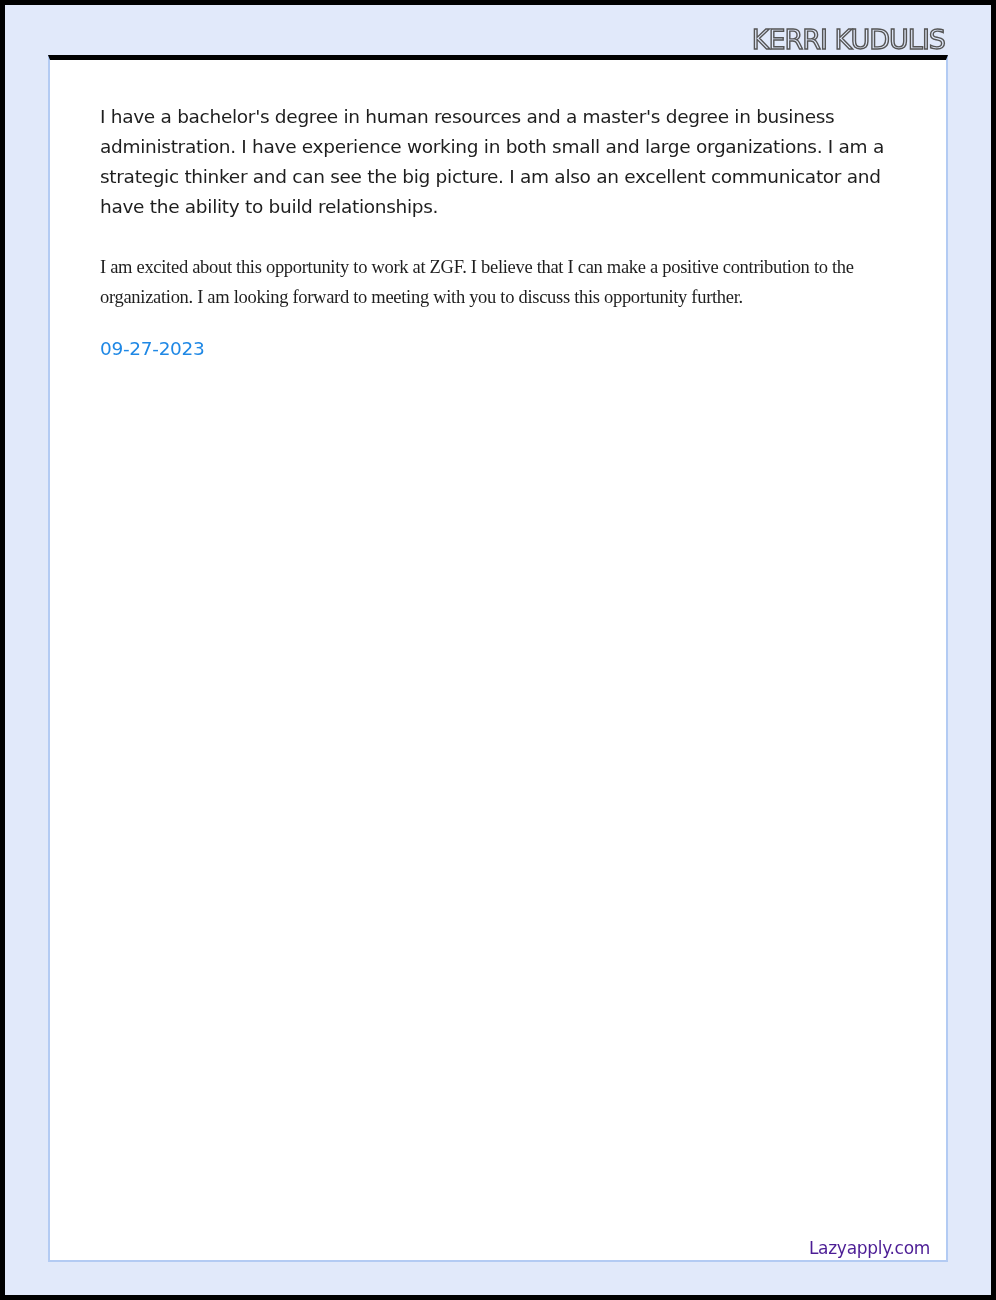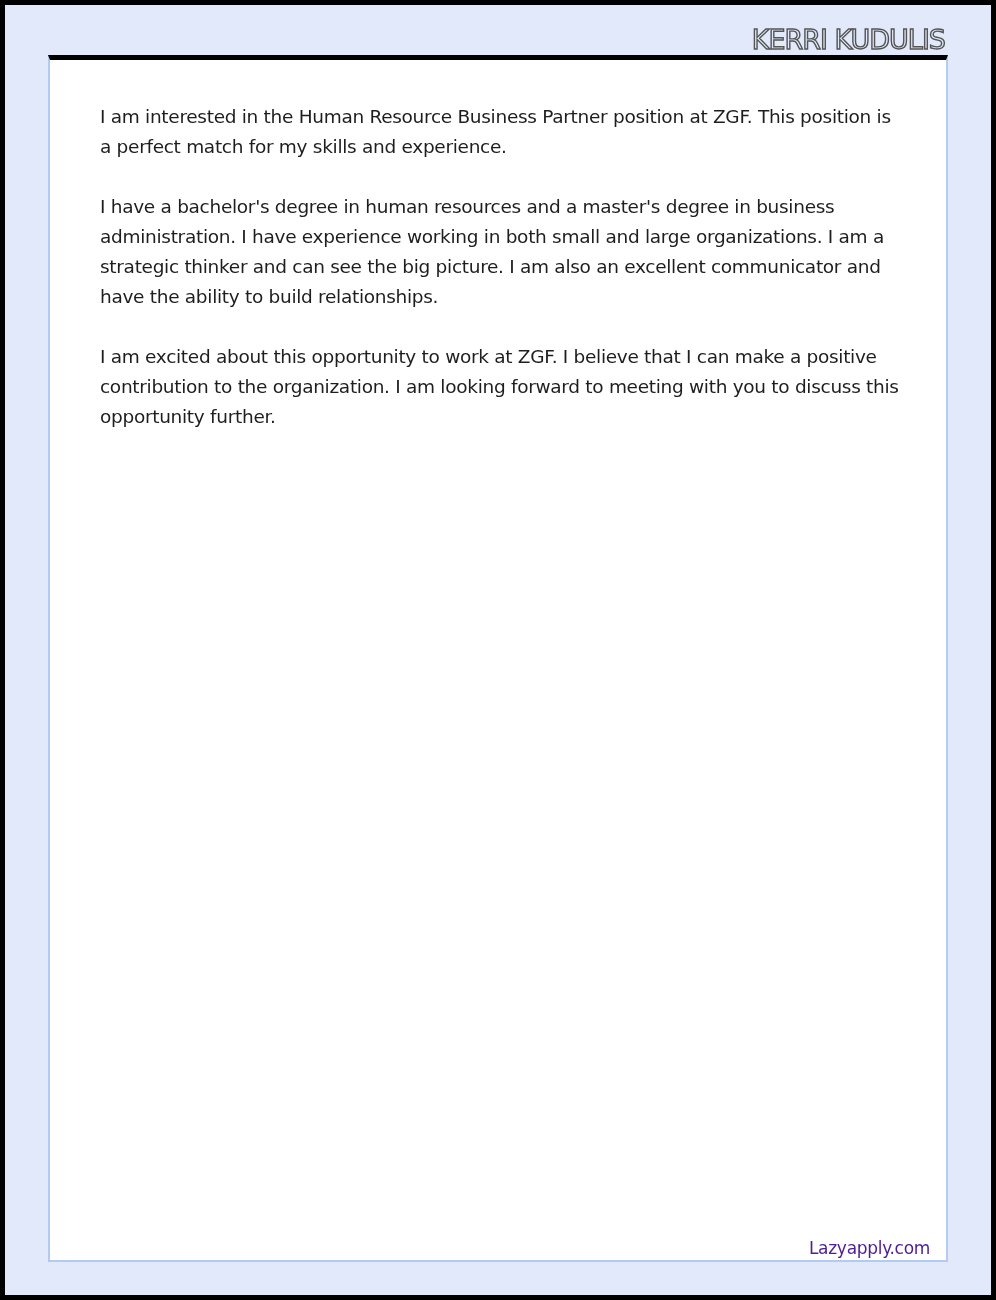--- a/index.html
+++ b/index.html
@@ -41,21 +41,21 @@
       position: absolute;
       left: 50px;
       top: 42px;
       width: 800px;
       font-size: 18.5px;
       line-height: 30px;
       color: #1e1e1e;
       letter-spacing: -0.3px;
     }
     .content p { margin: 0 0 30px 0; }
-    .content p.last { margin-bottom: 22px; }
+    .content p.last { margin-bottom: 22px; font-family: Liberation Serif, serif; }
     .date {
       color: #1f88e5;
       font-size: 18.5px;
       line-height: 30px;
     }
     .footer {
       position: absolute;
       right: 16px;
       bottom: 2px;
       font-size: 17px;
@@ -63,18 +63,18 @@
       letter-spacing: -0.3px;
     }
   </style>
 </head>
 <body>
 
 <div class="name">KERRI KUDULIS</div>
 
 <div class="card">
   <div class="content">
-    <p>I am interested in the Human Resource Business Partner position at ZGF. This position is a perfect match for my skills and experience.</p>
     <p>I have a bachelor's degree in human resources and a master's degree in business administration. I have experience working in both small and large organizations. I am a strategic thinker and can see the big picture. I am also an excellent communicator and have the ability to build relationships.</p>
     <p class="last">I am excited about this opportunity to work at ZGF. I believe that I can make a positive contribution to the organization. I am looking forward to meeting with you to discuss this opportunity further.</p>
+    <div class="date">09-27-2023</div>
   </div>
   <div class="footer">Lazyapply.com</div>
 </div>
 
 </body></html>

